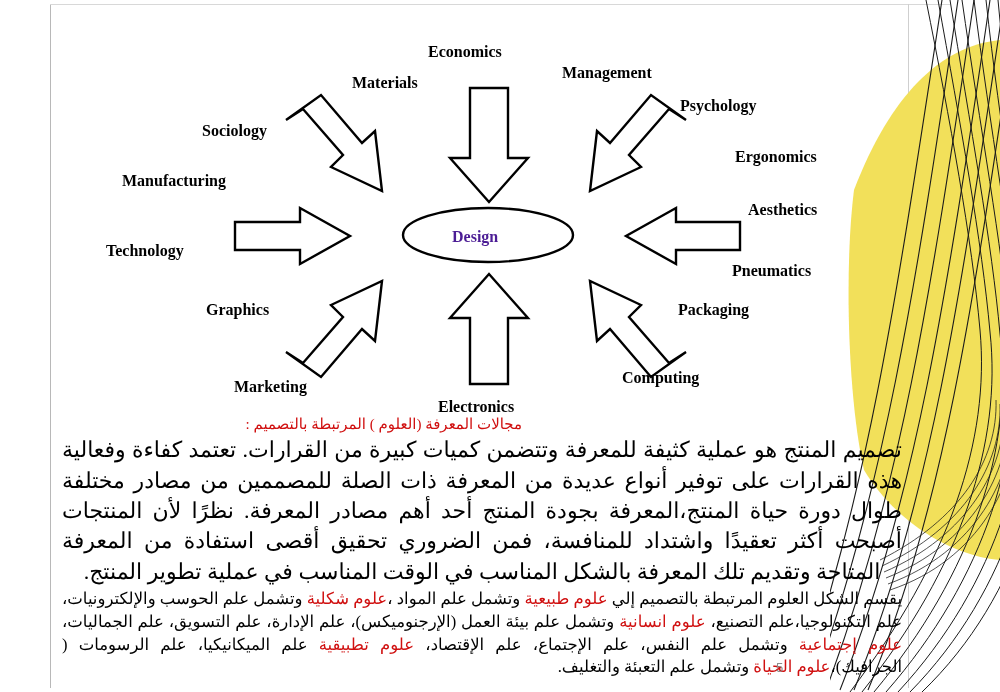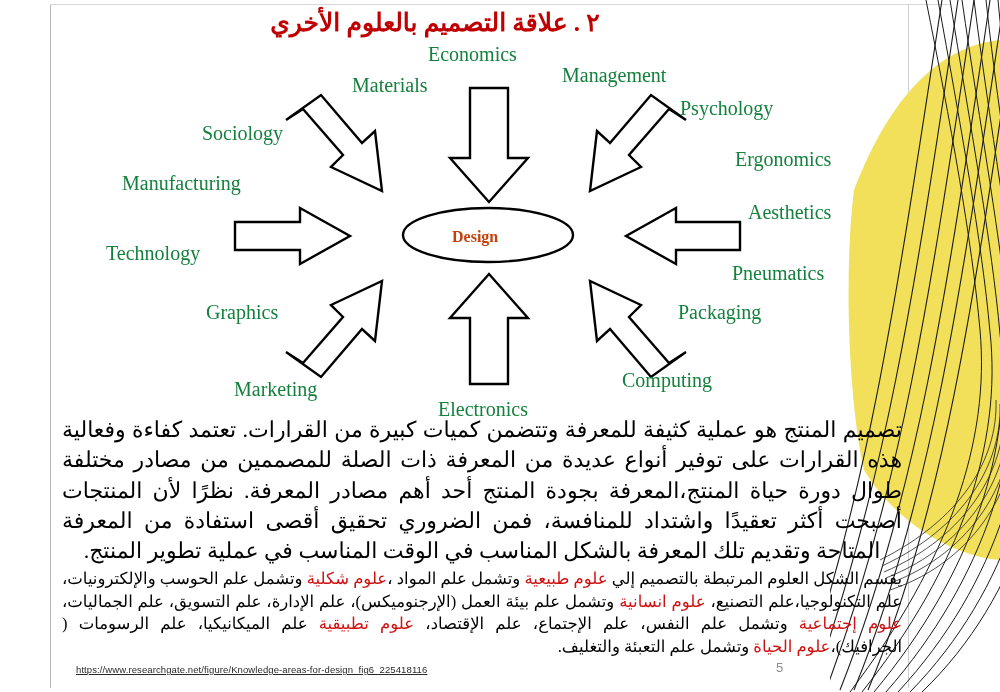--- a/index.html
+++ b/index.html
@@ -53,32 +53,32 @@
   }
 
   
   .diagram{
     position:absolute; left:60px; top:36px; width:820px; height:390px;
   }
   .diagram svg{position:absolute;left:0;top:0;}
   .lbl{
     position:absolute;
     font-family:"Liberation Serif", serif;
-    font-weight:normal;
-    font-size:20px;
-    color:#15803d;
+    font-weight:bold;
+    font-size:16px;
+    color:#000000;
     white-space:nowrap;
     line-height:1;
   }
   .center-lbl{
     position:absolute;
     font-family:"Liberation Serif", serif;
     font-weight:bold;
     font-size:16px;
-    color:#c2410c;
+    color:#4c1d95;
     white-space:nowrap;
   }
 
   
   .body-wrap{
     position:absolute; left:62px; top:414px; width:840px;
     direction:rtl; text-align:justify;
     font-family:"Liberation Serif", serif;
   }
   .red-head{
@@ -169,21 +169,20 @@
           <path d="M 52 566 C 134 528 172 464 170 404"></path>
           <path d="M 54 572 C 138 536 176 468 174 408"></path>
           <path d="M 56 578 C 142 544 180 472 178 412"></path>
           <path d="M 58 584 C 146 552 184 476 182 416"></path>
           <path d="M 60 590 C 150 560 188 480 186 420"></path>
         </g>
       </g>
     </svg>
   </div>
 
-  <div class="title">٢ . علاقة التصميم بالعلوم الأخري</div>
 
   <div class="diagram">
 
     <svg width="820" height="390" viewBox="0 0 820 390" xmlns="http://www.w3.org/2000/svg">
       <g fill="#ffffff" stroke="#000000" stroke-width="2.4" stroke-linejoin="miter">
 
         <ellipse cx="428" cy="199" rx="85" ry="27"></ellipse>
 
         <polygon points="175,186 240,186 240,172 290,200 240,228 240,214 175,214"></polygon>
 
@@ -216,21 +215,21 @@
     <div class="lbl" style="left:46px;  top:207px;">Technology</div>
     <div class="lbl" style="left:672px; top:227px;">Pneumatics</div>
     <div class="lbl" style="left:146px; top:266px;">Graphics</div>
     <div class="lbl" style="left:618px; top:266px;">Packaging</div>
     <div class="lbl" style="left:174px; top:343px;">Marketing</div>
     <div class="lbl" style="left:562px; top:334px;">Computing</div>
     <div class="lbl" style="left:378px; top:363px;">Electronics</div>
   </div>
 
   <div class="body-wrap">
+    <div class="red-head">مجالات المعرفة (العلوم ) المرتبطة بالتصميم :</div>
     <div class="para"><span>تصميم المنتج هو عملية كثيفة للمعرفة وتتضمن كميات كبيرة من القرارات. تعتمد كفاءة وفعالية هذه القرارات على توفير أنواع عديدة من المعرفة ذات الصلة للمصممين من مصادر مختلفة طوال دورة حياة المنتج،المعرفة بجودة المنتج أحد أهم مصادر المعرفة. نظرًا لأن المنتجات أصبحت أكثر تعقيدًا واشتداد للمنافسة، فمن الضروري تحقيق أقصى استفادة من المعرفة المتاحة وتقديم تلك المعرفة بالشكل المناسب في الوقت المناسب في عملية تطوير المنتج.</span></div>
     <div class="para2"><span>يقسم الشكل العلوم المرتبطة بالتصميم إلي </span><span class="r">علوم طبيعية</span><span> وتشمل علم المواد ،</span><span class="r">علوم شكلية</span><span> وتشمل علم الحوسب والإلكترونيات، علم التكنولوجيا،علم التصنيع، </span><span class="r">علوم انسانية</span><span> وتشمل علم بيئة العمل (الإرجنوميكس)، علم الإدارة، علم التسويق، علم الجماليات، </span><span class="r">علوم إجتماعية</span><span> وتشمل علم النفس، علم الإجتماع، علم الإقتصاد، </span><span class="r">علوم تطبيقية</span><span> علم الميكانيكيا، علم الرسومات ( الجرافيك)،</span><span class="r">علوم الحياة</span><span> وتشمل  علم التعبئة والتغليف.</span></div>
   </div>
 
-  <a class="footer-url" href="#">https://www.researchgate.net/figure/Knowledge-areas-for-design_fig6_225418116</a>
   <div class="page-num">5</div>
 
 
 </div>
 
 </body></html>

